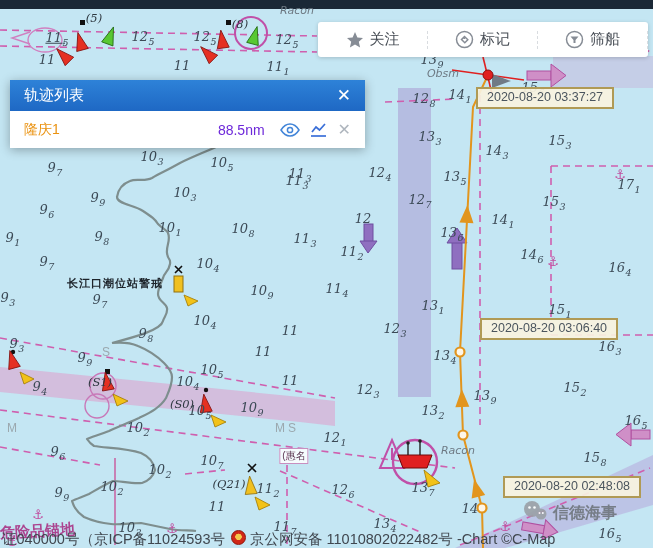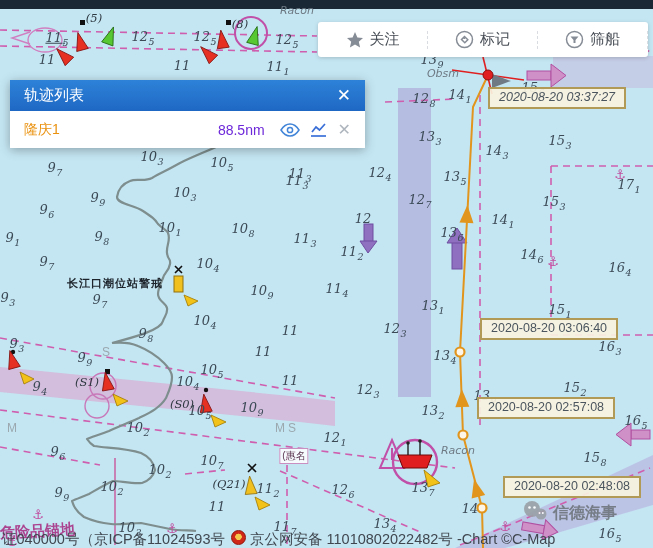--- a/index.html
+++ b/index.html
@@ -256,37 +256,36 @@
       <span class="snd" style="left: 217px; top: 507px;"><span>11</span></span>
       <span class="snd" style="left: 268px; top: 489px;"><span>11</span><span class="sub">2</span></span>
       <span class="snd" style="left: 610px; top: 534px;"><span>16</span><span class="sub">5</span></span>
       <span class="snd" style="left: 470px; top: 509px;"><span>14</span></span>
       <span class="lbl lbl-dk" style="left: 94px; top: 18px;">(5)</span>
       <span class="lbl lbl-dk" style="left: 240px; top: 24px;">(8)</span>
       <span class="lbl lbl-gi" style="left: 297px; top: 10px;">Racon</span>
       <span class="lbl lbl-gi" style="left: 458px; top: 450px;">Racon</span>
       <span class="lbl lbl-gi" style="left: 443px; top: 73px;">Obsm</span>
       <span class="lbl lbl-st" style="left: 115px; top: 283px;">长江口潮位站警戒</span>
-      <span class="lbl lbl-dk" style="left: 87px; top: 382px;">(S1)</span>
+      <span class="lbl lbl-dk" style="left: 100px; top: 382px;">(S1)</span>
       <span class="lbl lbl-dk" style="left: 182px; top: 404px;">(S0)</span>
       <span class="lbl lbl-dk" style="left: 229px; top: 484px;">(Q21)</span>
       <span class="lbl lbl-lbx" style="left: 294px; top: 456px;">(惠名</span>
       <span class="lbl lbl-gr" style="left: 12px; top: 428px;">M</span>
       <span class="lbl lbl-gr" style="left: 280px; top: 428px;">M</span>
       <span class="lbl lbl-gr" style="left: 292px; top: 428px;">S</span>
       <span class="lbl lbl-gr" style="left: 106px; top: 352px;">S</span>
       <span class="anc" style="left: 38px; top: 514px;">⚓</span>
       <span class="anc" style="left: 620px; top: 174px;">⚓</span>
       <span class="anc" style="left: 12px; top: 541px;">⚓</span>
       <span class="anc" style="left: 553px; top: 261px;">⚓</span>
       <span class="anc" style="left: 172px; top: 528px;">⚓</span>
       <span class="anc" style="left: 505px; top: 526px;">⚓</span>
-      <div class="tsbox" style="left: 488px; top: 87px; font-style: italic;">2020-08-20 03:37:27</div>
+      <div class="tsbox" style="left: 476px; top: 87px;">2020-08-20 03:37:27</div>
       <div class="tsbox" style="left: 480px; top: 318px;">2020-08-20 03:06:40</div>
-      <div class="tsbox" style="left: 477px; top: 397px;">2020-08-20 02:57:08</div>
       <div class="tsbox" style="left: 503px; top: 476px;">2020-08-20 02:48:08</div>
     </div>
 
   <div id="toolbar">
     <div class="tb-item">
       <span>
         <svg width="18" height="18" viewBox="0 0 18 18">
             <polygon points="9,1 11.4,6.4 17,7 12.8,10.8 14.1,16.5 9,13.5 3.9,16.5 5.2,10.8 1,7 6.6,6.4" fill="#868c95"></polygon>
           </svg>
       </span>

